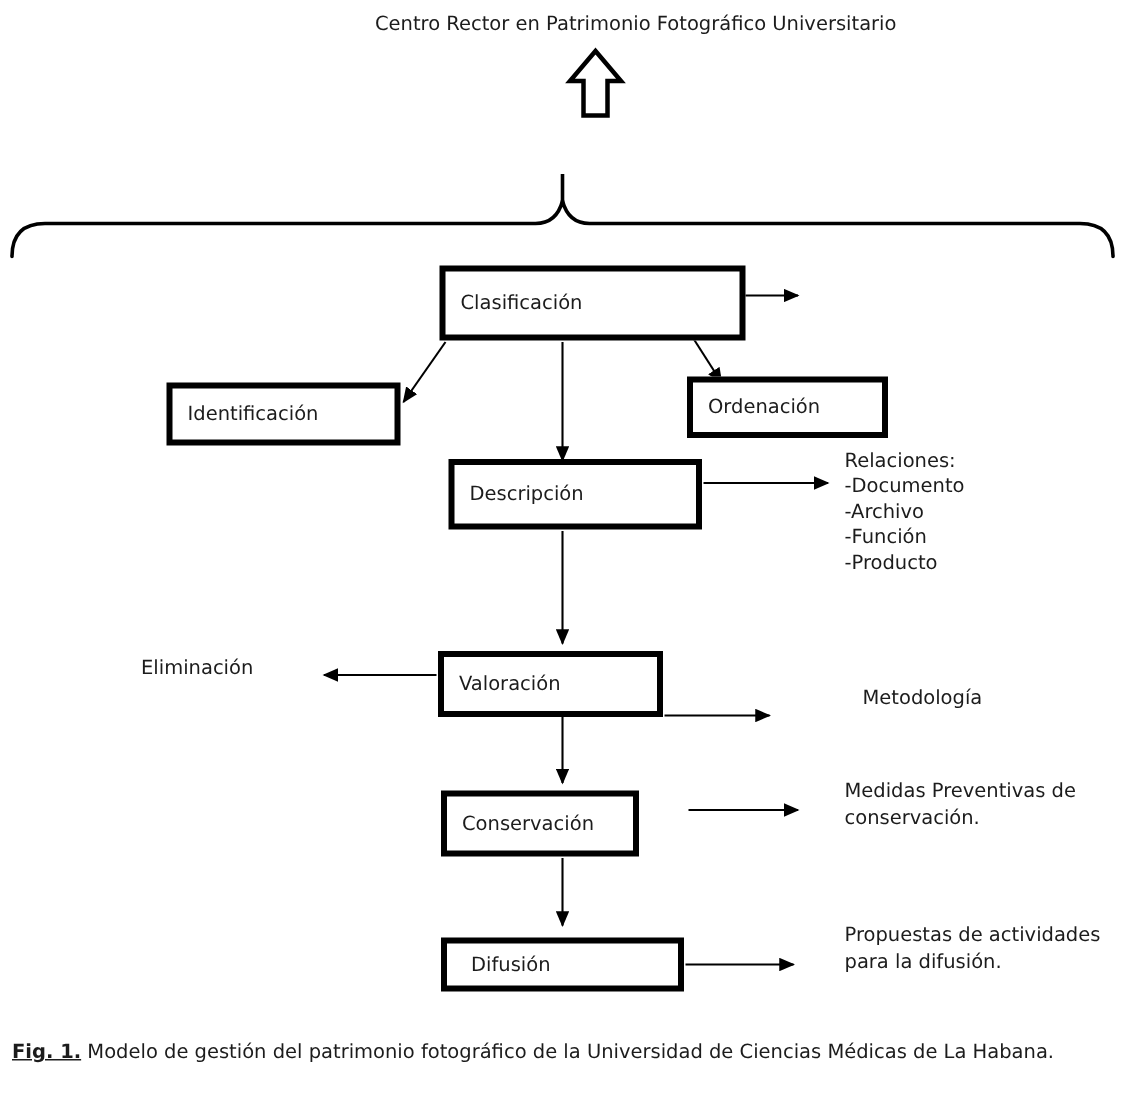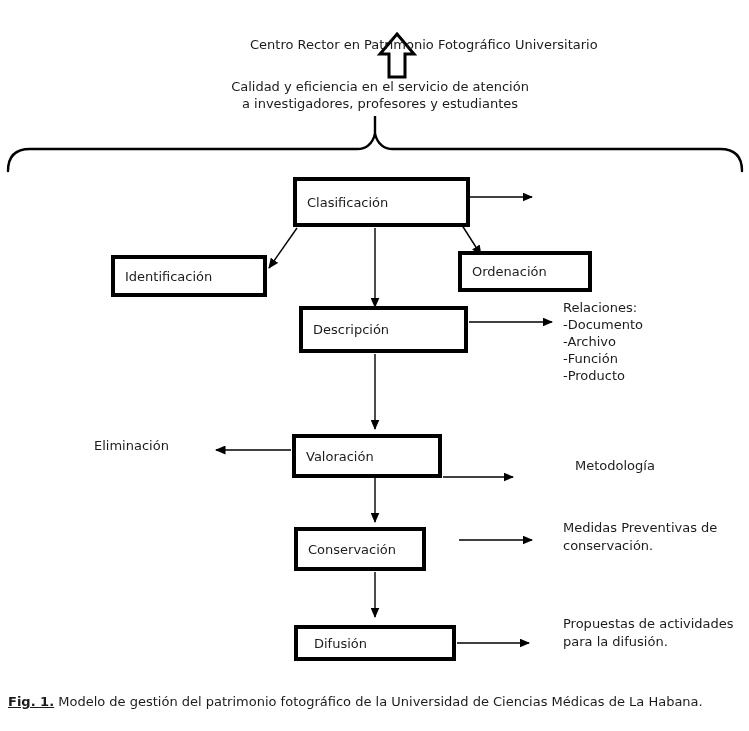--- a/index.html
+++ b/index.html
@@ -71,26 +71,24 @@
     <line x1="469" y1="322" x2="552" y2="322" stroke="#000000" stroke-width="1.4" marker-end="url(#arr)"></line>
     <line x1="375" y1="354" x2="375" y2="429" stroke="#000000" stroke-width="1.4" marker-end="url(#arr)"></line>
     <line x1="291" y1="450" x2="216" y2="450" stroke="#000000" stroke-width="1.4" marker-end="url(#arr)"></line>
     <line x1="443" y1="477" x2="513" y2="477" stroke="#000000" stroke-width="1.4" marker-end="url(#arr)"></line>
     <line x1="375" y1="478" x2="375" y2="522" stroke="#000000" stroke-width="1.4" marker-end="url(#arr)"></line>
     <line x1="459" y1="540" x2="532" y2="540" stroke="#000000" stroke-width="1.4" marker-end="url(#arr)"></line>
     <line x1="375" y1="572" x2="375" y2="617" stroke="#000000" stroke-width="1.4" marker-end="url(#arr)"></line>
     <line x1="457" y1="643" x2="529" y2="643" stroke="#000000" stroke-width="1.4" marker-end="url(#arr)"></line>
   </svg>
 
-  <div class="txt nowrap" style="left:250px; top:8px;margin-top:28px;">Centro Rector en Patrimonio Fotográfico Universitario</div>
+  <div class="txt nowrap" style="left:250px; top:8px;">Centro Rector en Patrimonio Fotográfico Universitario</div>
 
-  <div class="txt center" style="left:229px; top:78px; width:302px;">Calidad y eficiencia en el servicio de atención
-a investigadores, profesores y estudiantes</div>
 
-  <div class="node" style="left:293px; top:177px; width:177px; height:50px;">
+  <div class="node" style="left:293px; top:177px; width:204px; height:50px;">
     <span>Clasificación</span>
   </div>
 
   <div class="node" style="left:458px; top:251px; width:134px; height:41px;">
     <span>Ordenación</span>
   </div>
 
   <div class="node" style="left:111px; top:255px; width:156px; height:42px;">
     <span>Identificación</span>
   </div>

